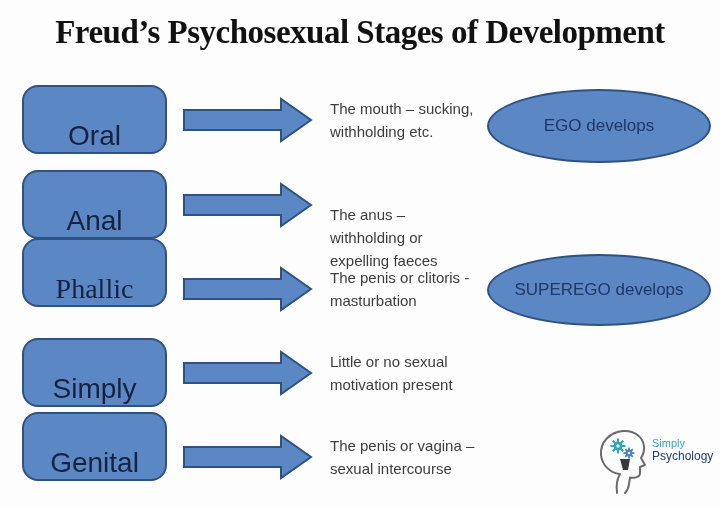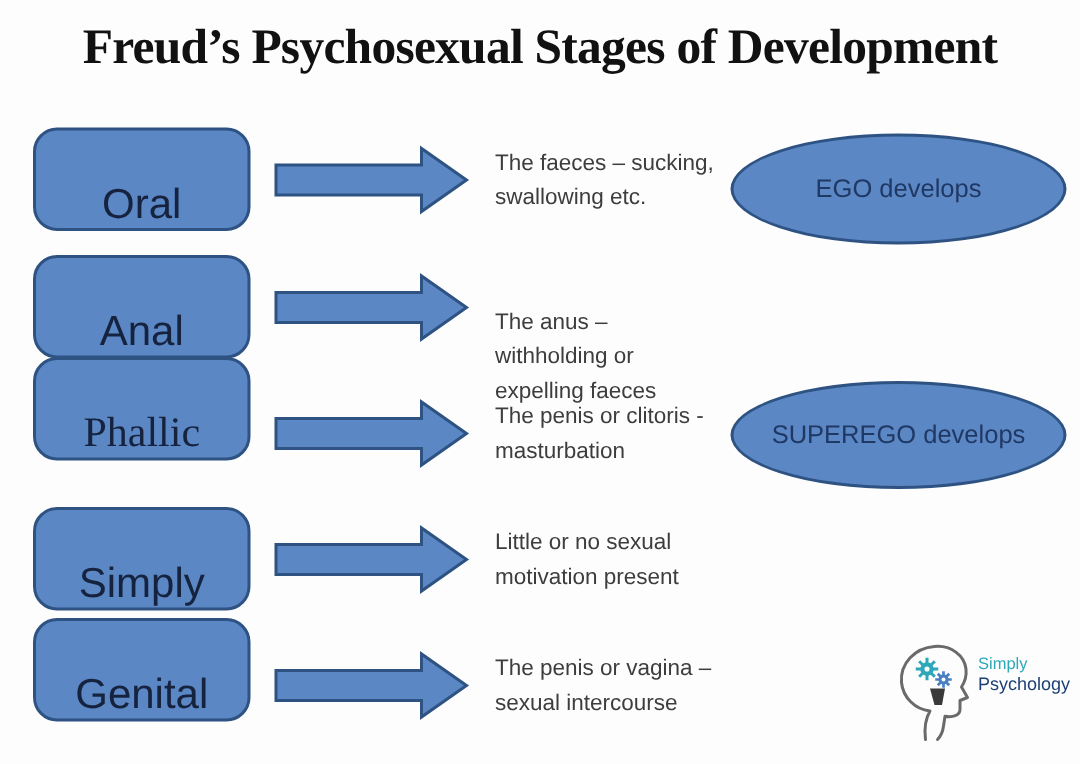--- a/index.html
+++ b/index.html
@@ -89,22 +89,22 @@
   <h1 class="title">Freud’s Psychosexual Stages of Development</h1>
 
   <div class="row1">
     <div class="stage-box">
       <span>Oral</span>
     </div>
     <svg class="arrow" viewBox="0 0 132 48">
       <polygon points="2,14 99,14 99,3 129,24 99,45 99,34 2,34" style="fill:var(--shape-fill);stroke:var(--shape-border);stroke-width:2"></polygon>
     </svg>
     <div class="desc">
-      <span class="line">The faeces – sucking,</span>
-      <span class="line">swallowing etc.</span>
+      <span class="line">The mouth – sucking,</span>
+      <span class="line">withholding etc.</span>
     </div>
   </div>
 
   <div class="row2">
     <div class="stage-box">
       <span>Anal</span>
     </div>
     <svg class="arrow" viewBox="0 0 132 48">
       <polygon points="2,14 99,14 99,3 129,24 99,45 99,34 2,34" style="fill:var(--shape-fill);stroke:var(--shape-border);stroke-width:2"></polygon>
     </svg>

